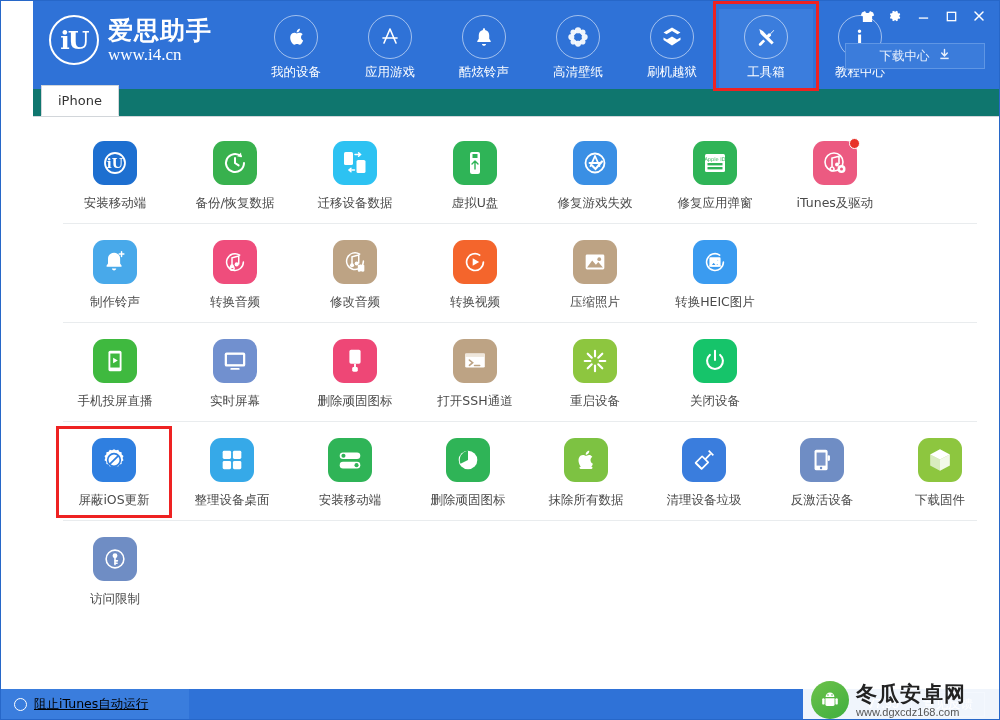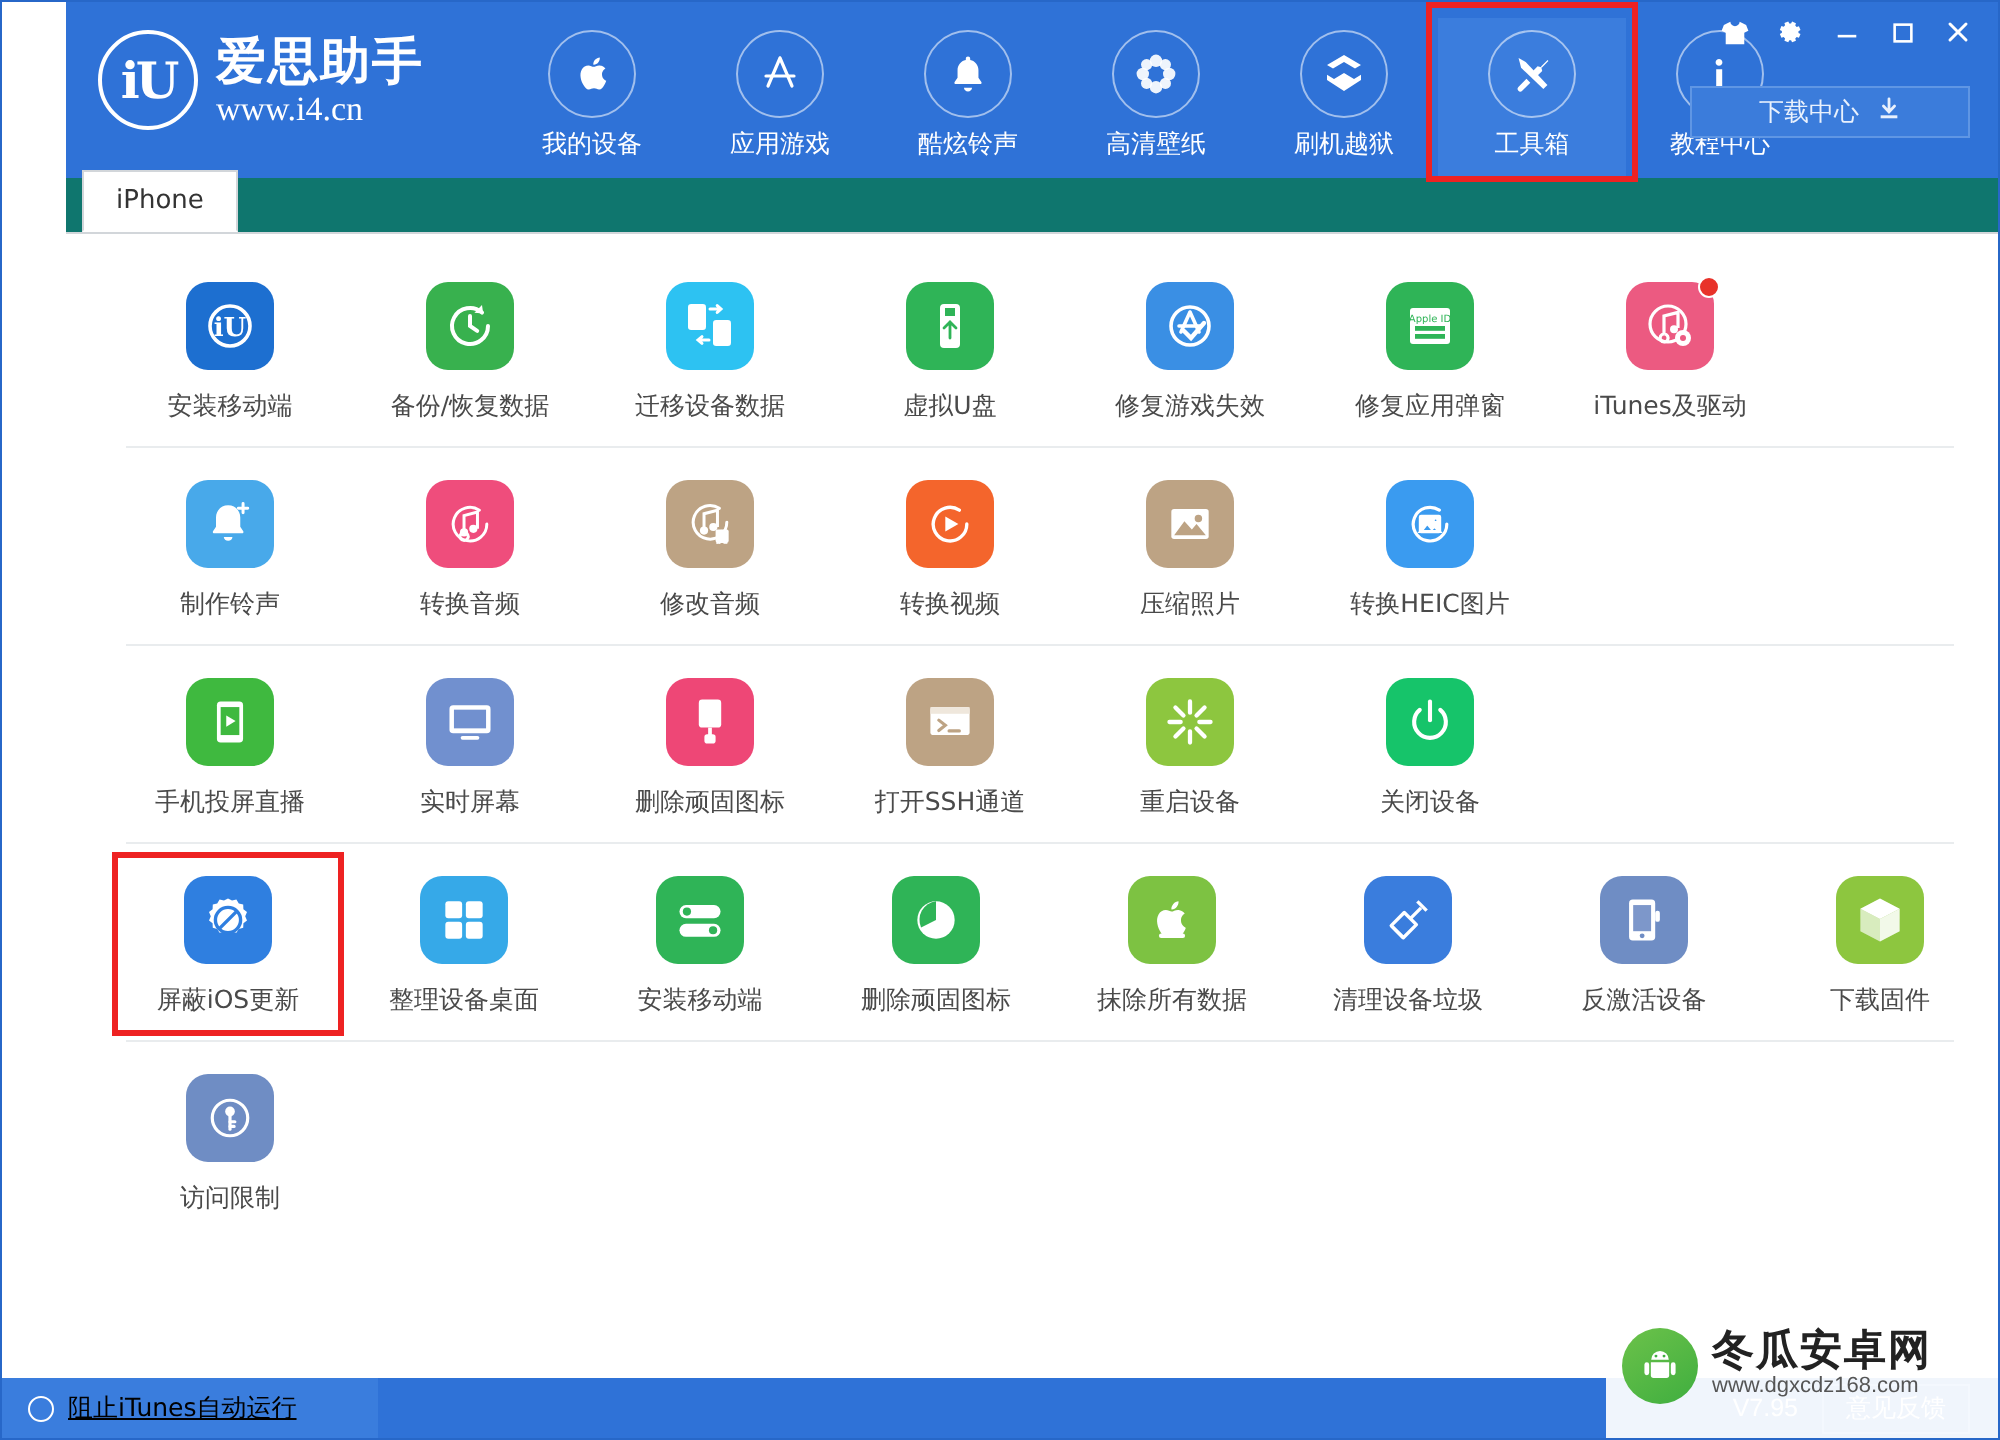--- a/index.html
+++ b/index.html
@@ -227,21 +227,21 @@
     cursor: pointer;
   }
 
   
   .watermark {
     position: absolute;
     right: 0px; bottom: 0px;
     width: 196px; height: 55px;
     background: rgba(255,255,255,0.93);
     border-top-left-radius: 8px;
-    display: flex; align-items: flex-start;
+    display: flex; align-items: flex-end;
     padding-left: 8px;
     pointer-events: none;
   }
   .wm-logo {
     width: 38px; height: 38px;
     border-radius: 50%;
     background: linear-gradient(145deg,#6cc24a,#3fae3f);
     display: flex; align-items: center; justify-content: center;
     flex: 0 0 auto;
   }

